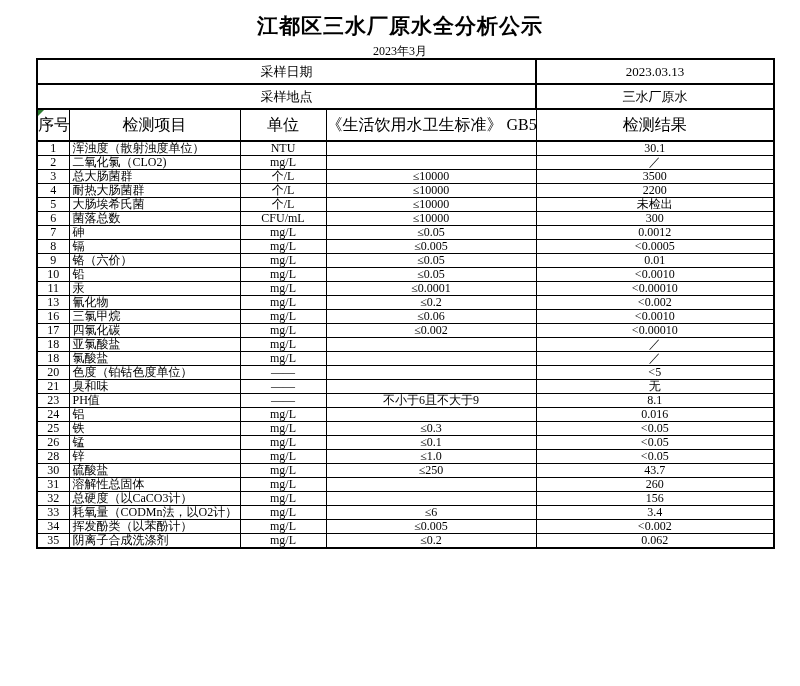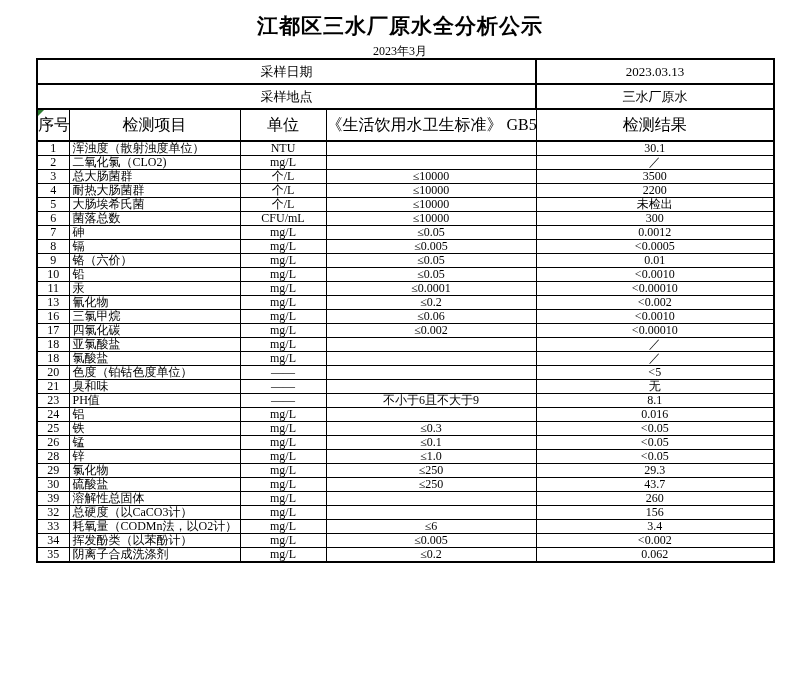--- a/index.html
+++ b/index.html
@@ -272,38 +272,31 @@
 
 
         <tr>
           <td class="c-no">28</td>
           <td class="c-item">锌</td>
           <td class="c-unit">mg/L</td>
           <td class="c-std">≤1.0</td>
           <td class="c-res">&lt;0.05</td>
         </tr>
 
-        <tr>
-          <td class="c-no">29</td>
-          <td class="c-item">氯化物</td>
-          <td class="c-unit">mg/L</td>
-          <td class="c-std">≤250</td>
-          <td class="c-res">29.3</td>
-        </tr>
 
         <tr>
           <td class="c-no">30</td>
           <td class="c-item">硫酸盐</td>
           <td class="c-unit">mg/L</td>
           <td class="c-std">≤250</td>
           <td class="c-res">43.7</td>
         </tr>
 
         <tr>
-          <td class="c-no">39</td>
+          <td class="c-no">31</td>
           <td class="c-item">溶解性总固体</td>
           <td class="c-unit">mg/L</td>
           <td class="c-std"></td>
           <td class="c-res">260</td>
         </tr>
 
         <tr>
           <td class="c-no">32</td>
           <td class="c-item">总硬度（以CaCO3计）</td>
           <td class="c-unit">mg/L</td>

